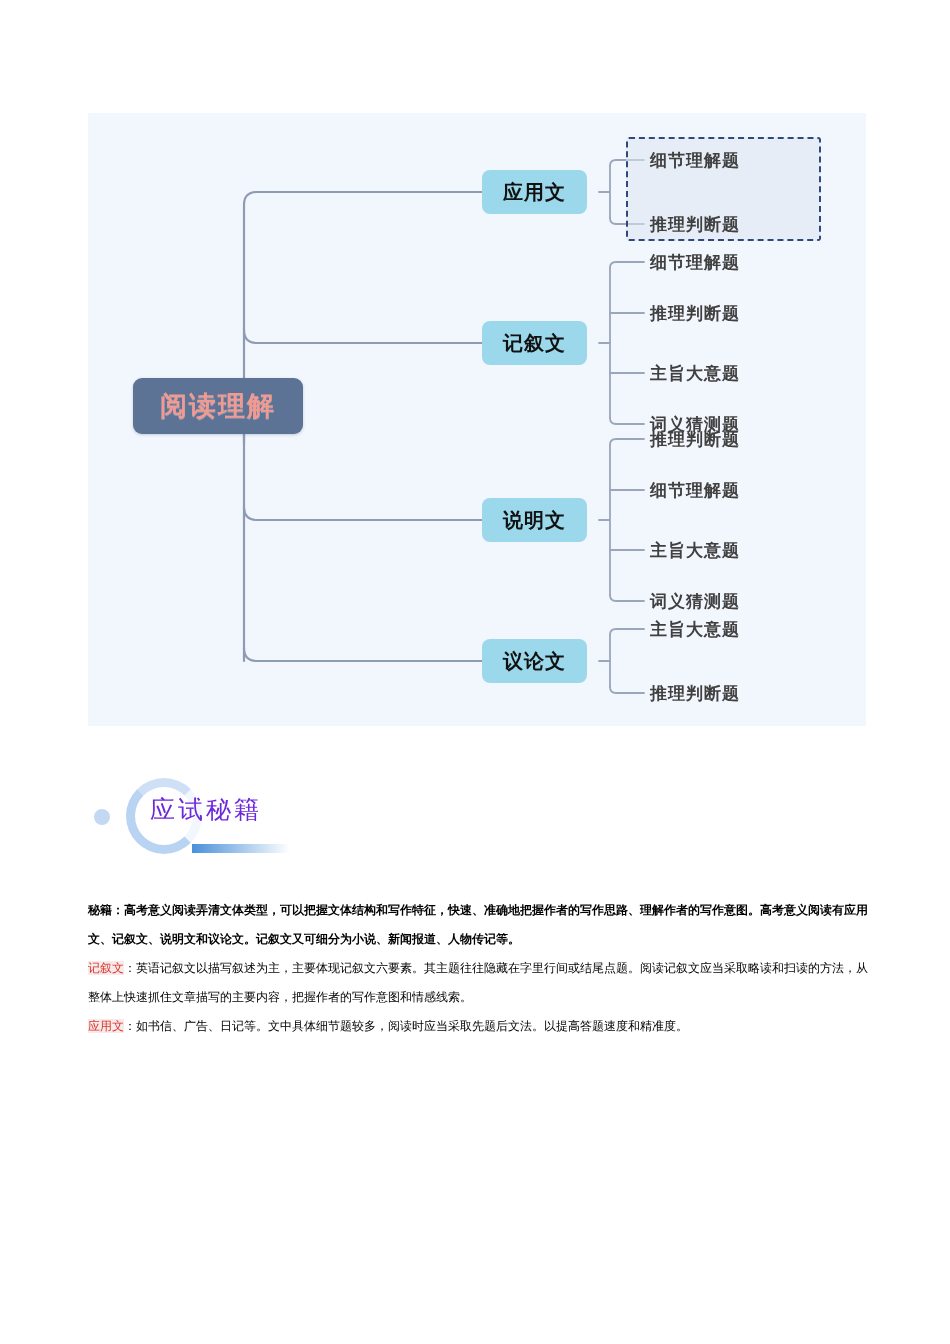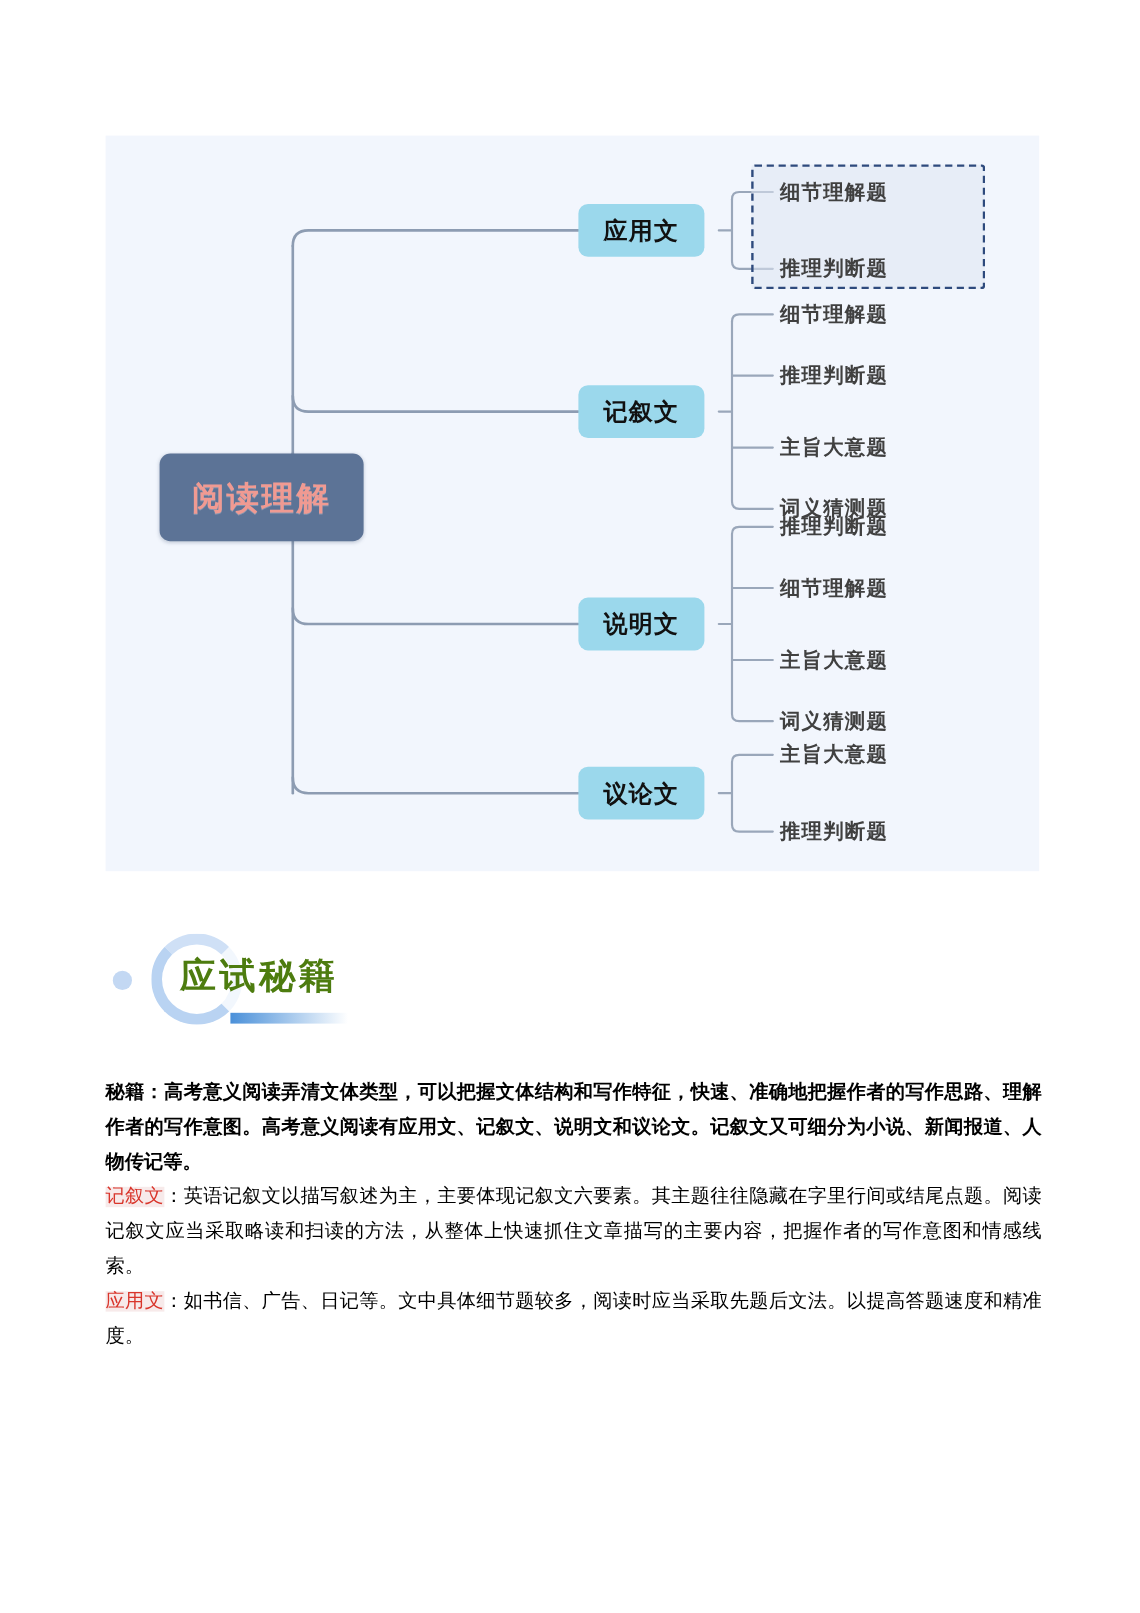--- a/index.html
+++ b/index.html
@@ -42,21 +42,21 @@
     border: 2px dashed #2e4a7d;
     border-radius: 3px;
     background: rgba(222, 230, 242, 0.55);
     box-sizing: border-box;
   }
   .root-node {
     position: absolute;
     left: 45px;
     top: 265px;
     width: 170px;
-    height: 73px;
+    height: 56px;
     background: #5c7396;
     border-radius: 9px;
     display: flex;
     align-items: center;
     justify-content: center;
     box-shadow: 0 1px 3px rgba(60,80,110,0.25);
   }
   .root-node .label {
     font-family: "Liberation Sans", "DejaVu Sans", sans-serif;
     font-weight: bold;
@@ -128,33 +128,33 @@
     top: 72px;
     width: 98px;
     height: 9px;
     background: linear-gradient(to right, #4a90d9, #ffffff);
   }
   #secthead .title {
     position: absolute;
     left: 62px;
     top: 21px;
     font-family: "Liberation Sans", "DejaVu Sans", sans-serif;
-    font-weight: bold;
-    font-size: 30px;
+    font-weight: normal;
+    font-size: 25px;
     letter-spacing: 3px;
-    color: #4d7c0f;
+    color: #6d28d9;
   }
 
   
   #bodytext {
     position: absolute;
     left: 88px;
     top: 896px;
     width: 780px;
-    font-size: 16px;
+    font-size: 12px;
     line-height: 29px;
     text-align: justify;
   }
   #bodytext p { margin: 0; }
   .p-bold { font-weight: bold; }
   .tag-red {
     color: #d9352b;
     background: #f7eaea;
   }
 </style>

